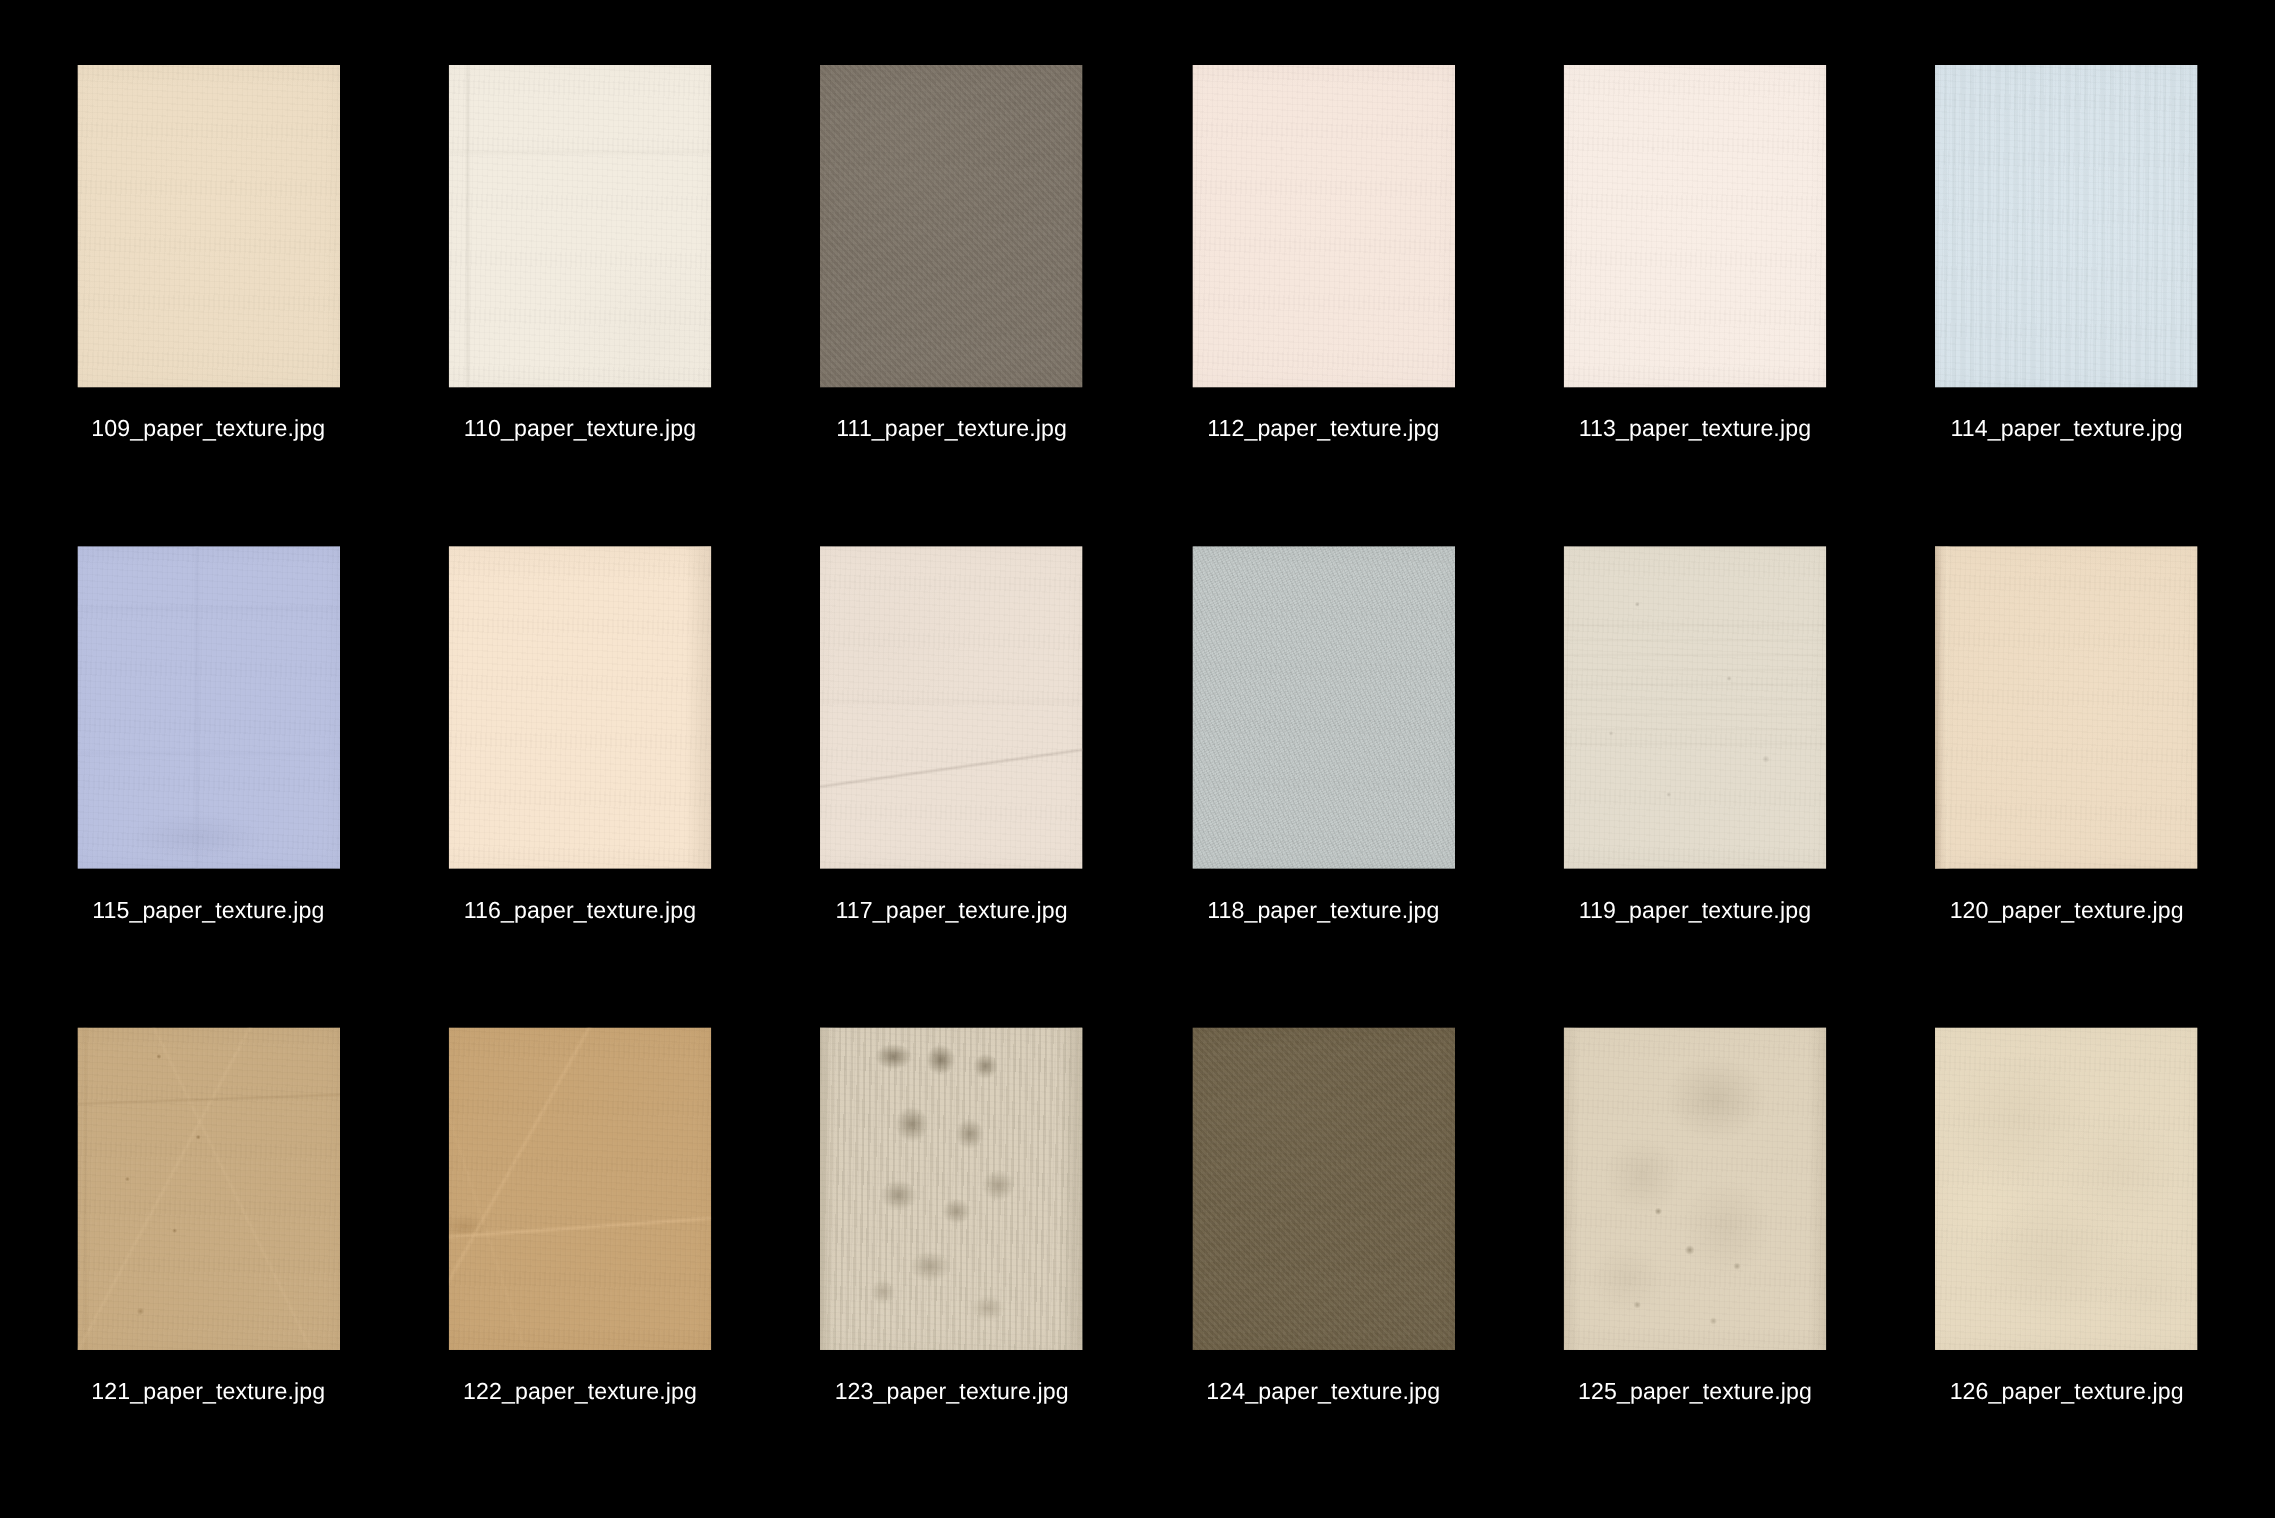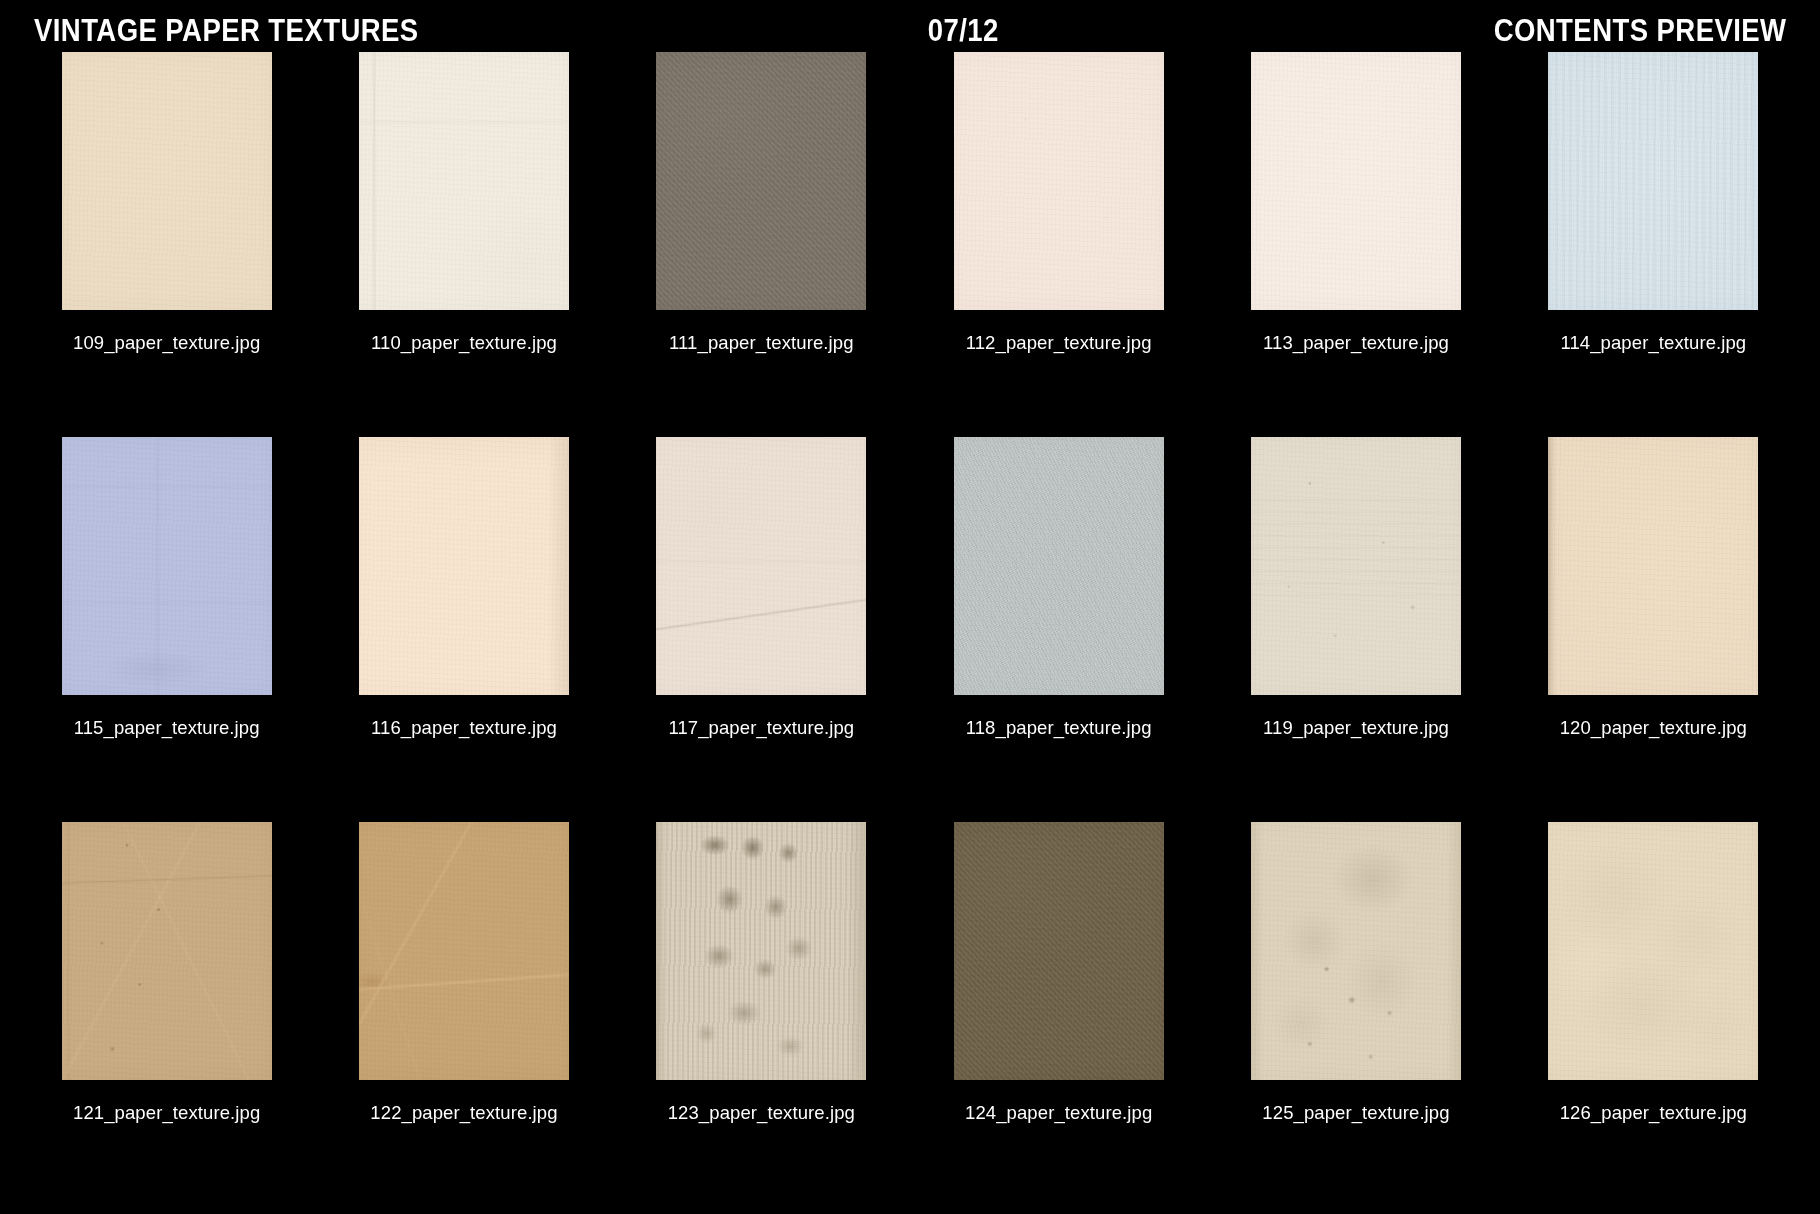--- a/index.html
+++ b/index.html
@@ -88,25 +88,20 @@
     margin-top:22px;
     text-align:center;
     white-space:nowrap;
   }
 </style>
 </head>
 <body style="background: rgb(0, 0, 0);">
 
 <div id="sheet">
 
-  <div class="header">
-    <div class="hdr-left">VINTAGE PAPER TEXTURES</div>
-    <div class="hdr-center">07/12</div>
-    <div class="hdr-right">CONTENTS PREVIEW</div>
-  </div>
 
   <div class="grid" id="grid">
       <div class="cell">
         <div class="thumb-wrap">
           <div class="thumb" style="background-color: rgb(236, 220, 195); background-image: linear-gradient(rgba(226, 210, 185, 0.2) 0%, rgba(0, 0, 0, 0) 7%, rgba(0, 0, 0, 0) 93%, rgba(222, 206, 181, 0.2) 100%), linear-gradient(90deg, rgba(228, 212, 187, 0.18) 0%, rgba(0, 0, 0, 0) 6%, rgba(0, 0, 0, 0) 94%, rgba(224, 208, 183, 0.2) 100%), radial-gradient(85% 70% at 50% 42%, rgba(243, 227, 202, 0.3), rgba(0, 0, 0, 0) 88%), radial-gradient(2px at 59% 36%, rgba(202, 186, 161, 0.4), rgba(0, 0, 0, 0) 100%);"></div>
         </div>
         <div class="caption">109_paper_texture.jpg</div>
       </div>
       <div class="cell">
         <div class="thumb-wrap">

